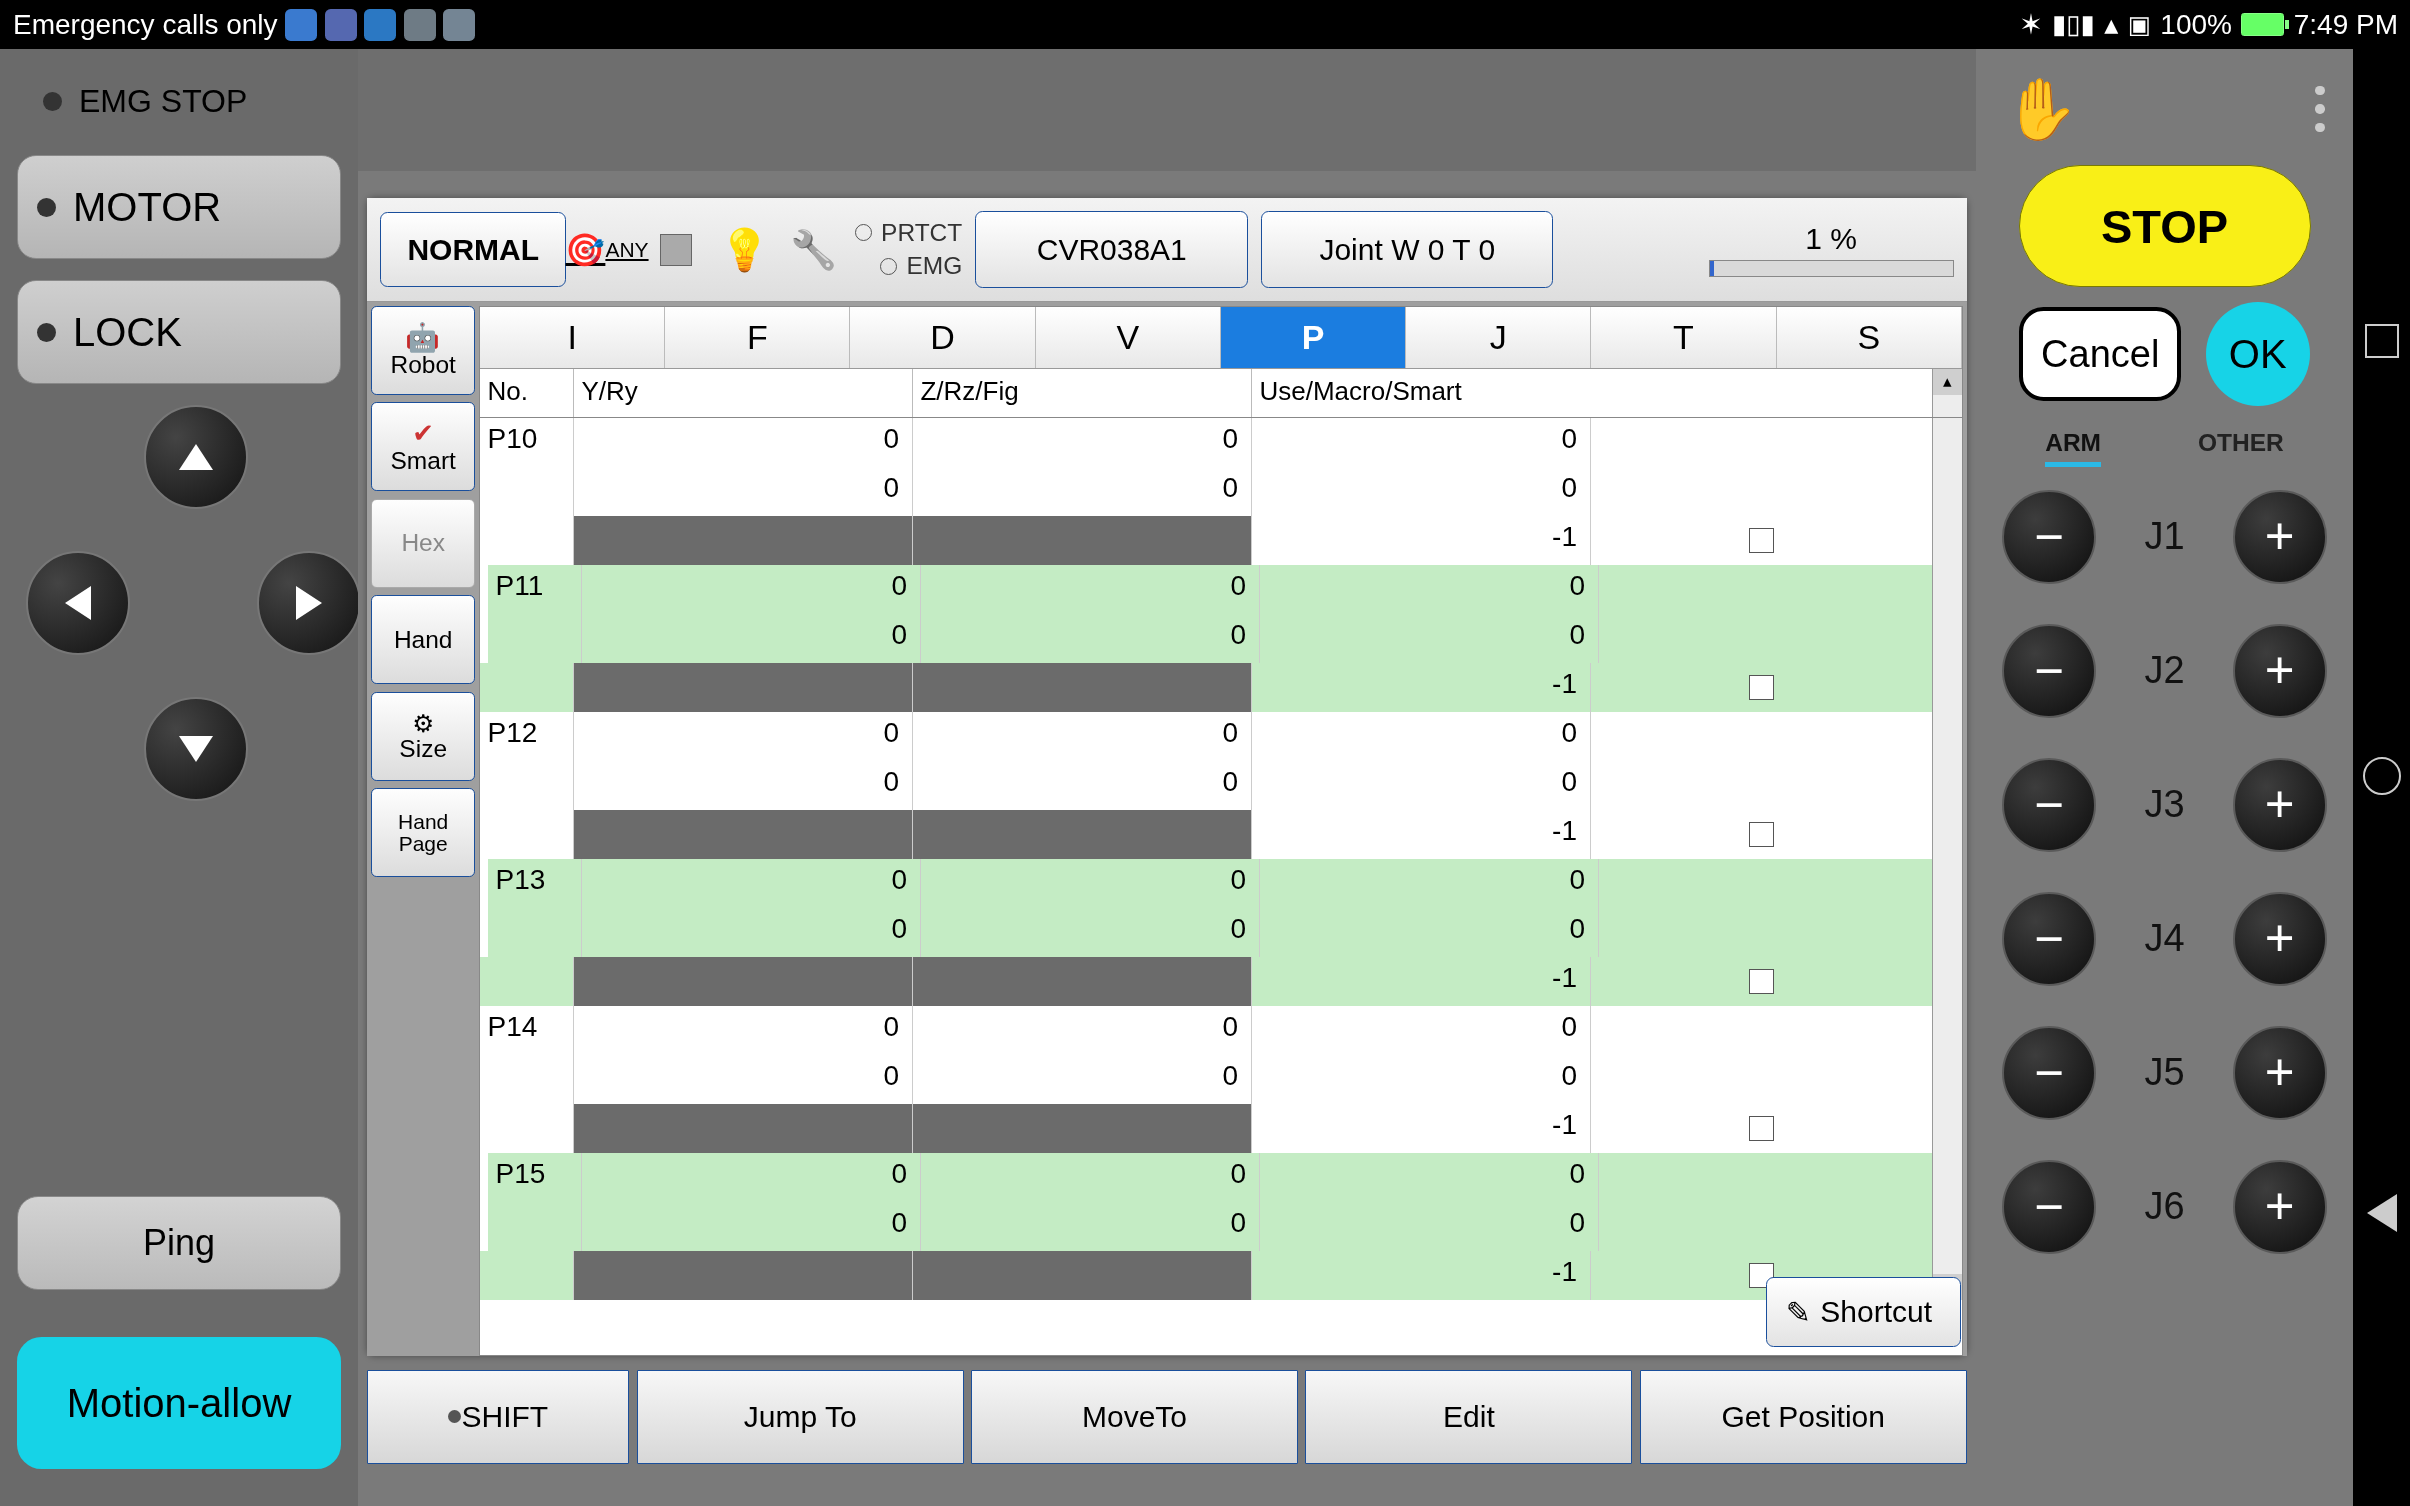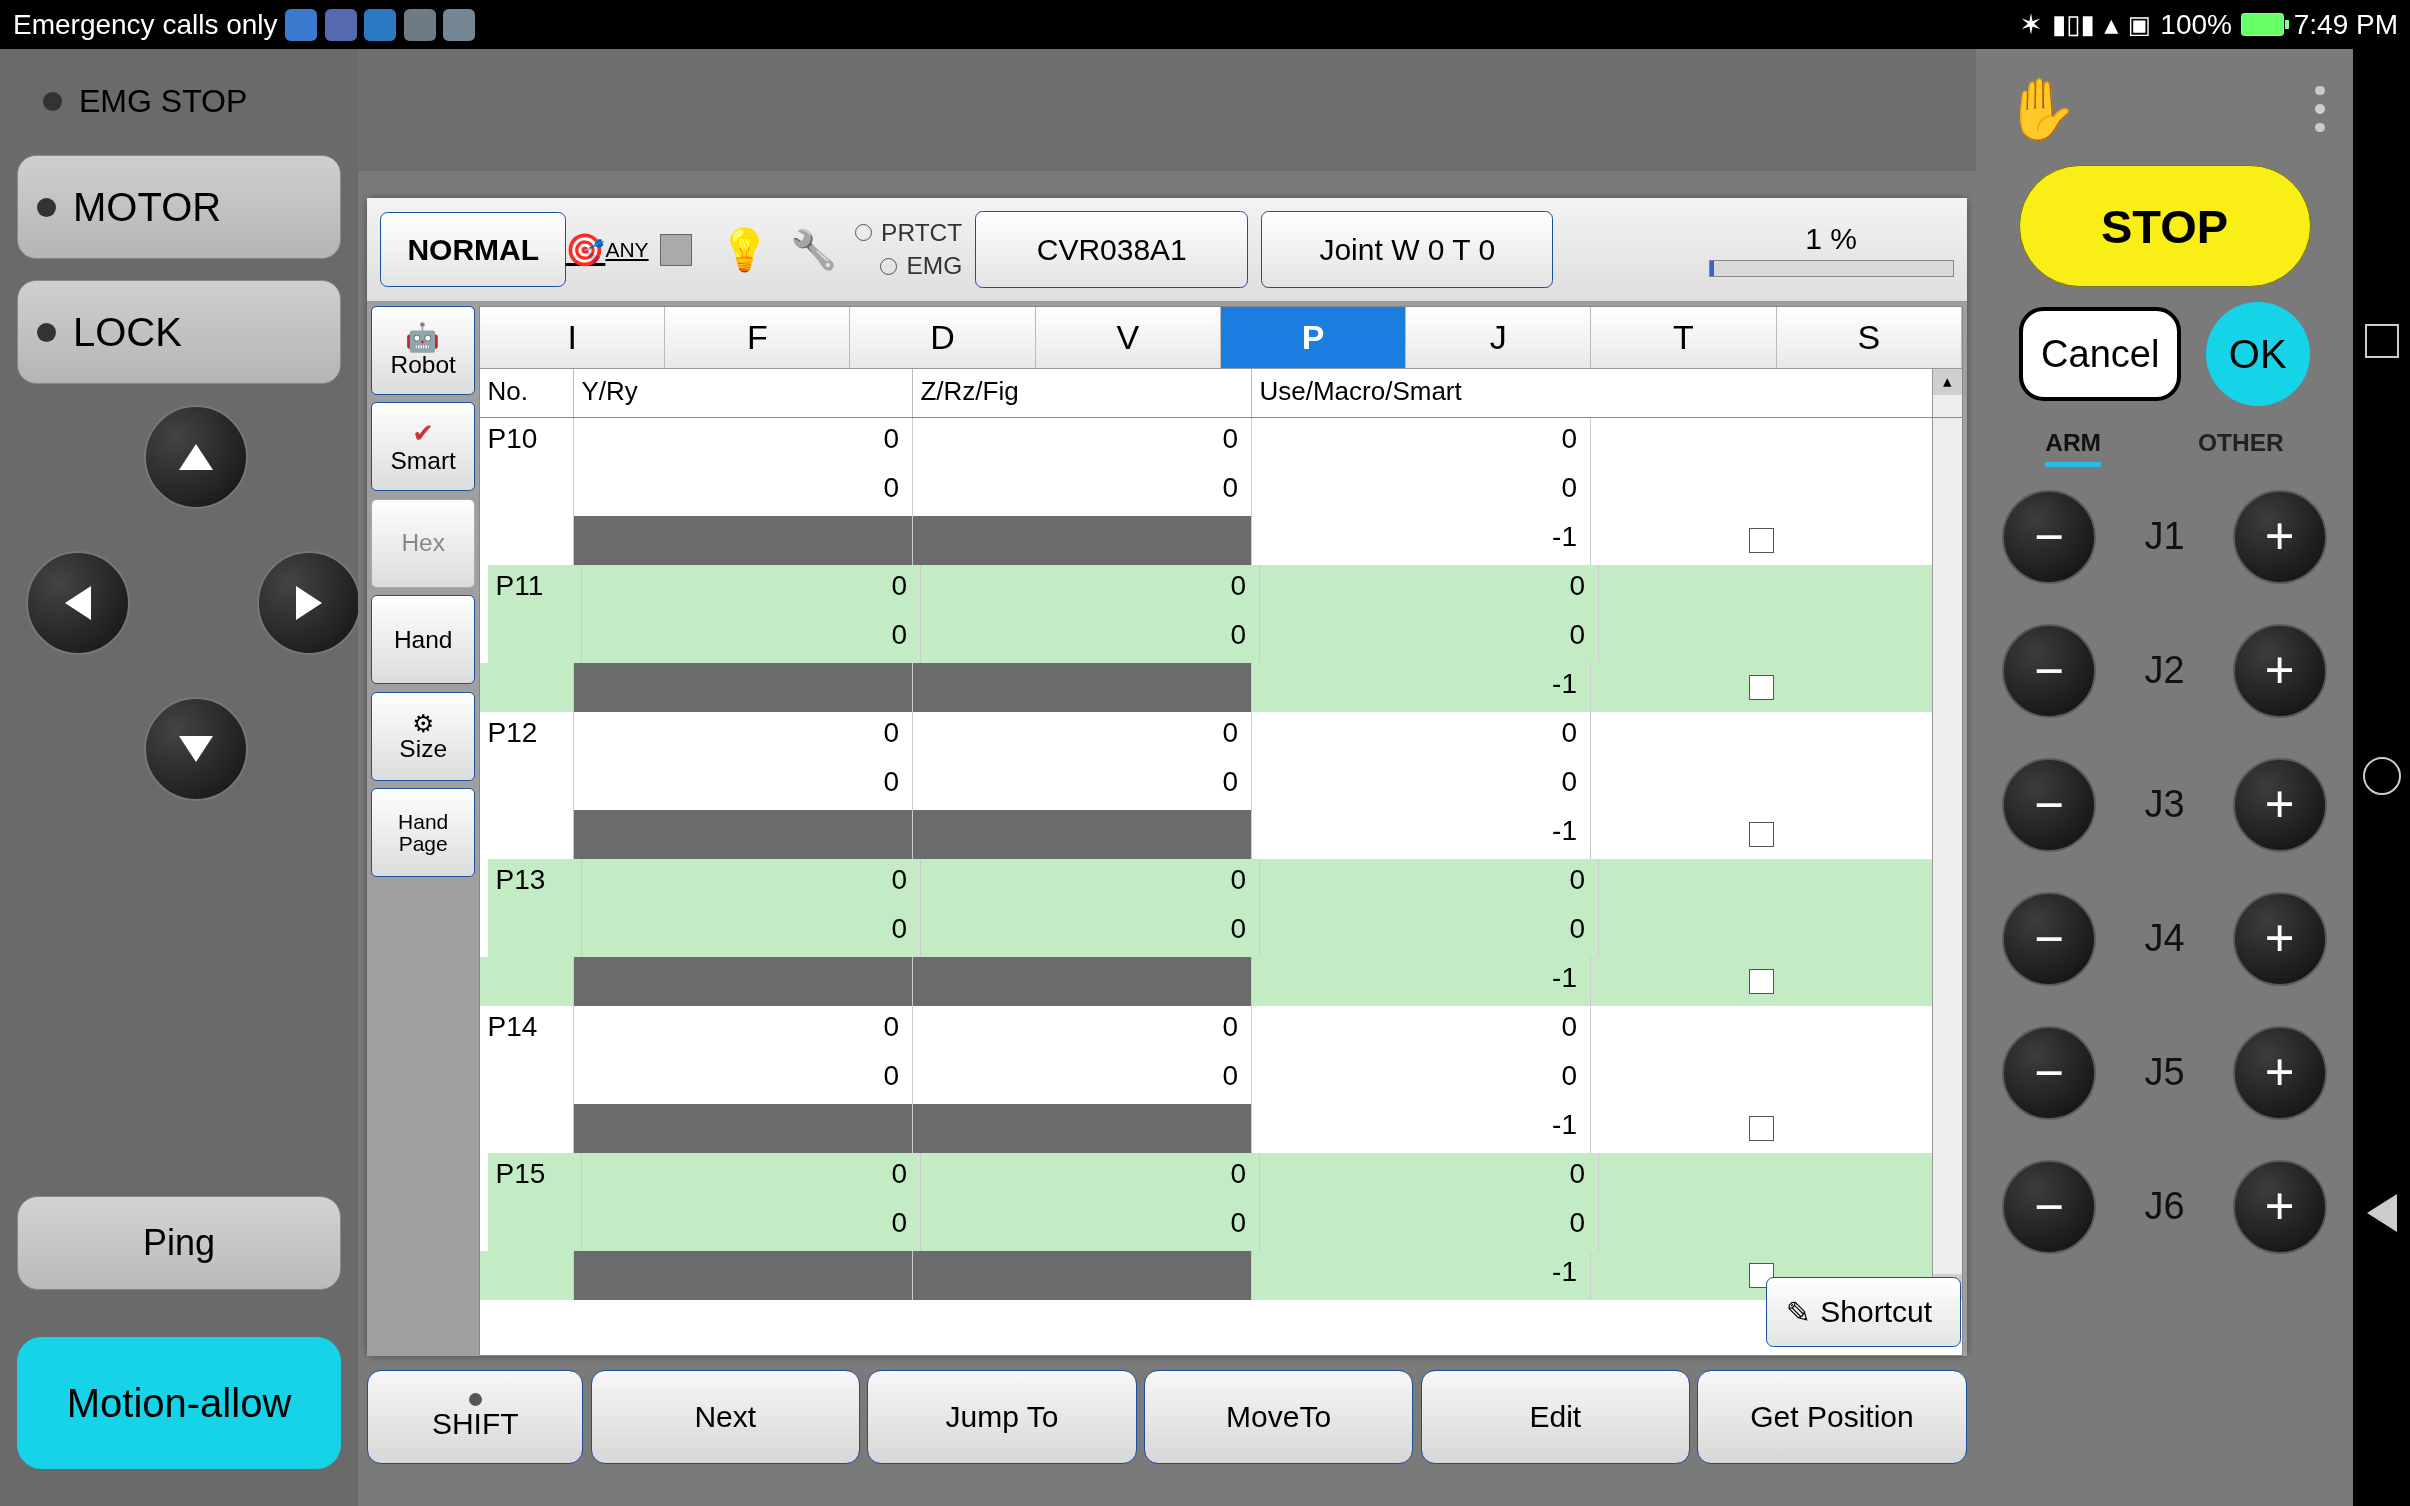--- a/index.html
+++ b/index.html
@@ -81,21 +81,21 @@
 .tcell-z { width:339px; text-align:right; padding:5.6px 13px; border-right:0.9px solid #ccc;}
 .tcell-u { flex:1; display:flex; align-items:center; justify-content:center;}
 .chk { width:24.5px; height:24.5px; border:1.9px solid #555; background:#fff; display:inline-block;}
 .r-white{background:#fff;} .r-grey{background:#6b6b6b;} .r-green{background:#c4ecc4;margin-left:8px;}
 .r-grey .tcell, .r-grey .tcell-no{color:#6b6b6b;}
 
 .shortcut-bar { position:absolute; right:15px; bottom:160px;}
 .shortcut-btn { height:70px; padding:0 28px 0 19px; background:linear-gradient(#fff,#e3e3e3); border:1.9px solid #1a4f9c; border-radius:7.5px; font-size:30px; display:flex; align-items:center; gap:9.4px;}
 
 .bottom-bar { position:absolute; left:9.4px; right:9.4px; bottom:43px; height:94px; display:flex; gap:7.5px;}
-.bbtn { flex:1; background:linear-gradient(#f7f7f7,#d7d7d7); border:1.9px solid #1a4f9c; border-radius:14px; font-size:30px; display:flex; align-items:center; justify-content:center; flex-direction:column;}
+.bbtn { flex:1; background:linear-gradient(#f7f7f7,#d7d7d7); border:1.9px solid #1a4f9c; border-radius:1px; font-size:30px; display:flex; align-items:center; justify-content:center; flex-direction:row;}
 .bbtn.shift { flex:0.8; }
 .bdot { width:13px; height:13px; border-radius:50%; background:#555; margin-bottom:1.9px;}
 
 
 .right-panel { width:377px; background:#7a7a7a; display:flex; flex-direction:column; align-items:center; padding:13px 11.3px 38px 11.3px; gap:9.4px; position:relative;}
 .hand-row { width:100%; height:94px; display:flex; justify-content:space-between; align-items:center; padding:0 17px;}
 .hand-icon{ color:#fff; font-size:60px;}
 .kebab { display:flex; flex-direction:column; gap:9.4px;}
 .kebab span{width:9.4px;height:9.4px;border-radius:50%;background:#ccc;}
 .stop-btn { width:292px; height:122px; border-radius:61px/61px; background:#f9ef17; font-size:47px; font-weight:bold; display:flex; align-items:center; justify-content:center; border:0.9px solid #7a7a00;}
@@ -425,23 +425,20 @@
         <span>Shortcut</span>
       </div>
     </div>
 
     <div class="bottom-bar">
       <div class="bbtn shift">
           <span class="bdot"></span>
           <span>SHIFT</span>
         </div>
       <div class="bbtn">
-          <span>Next</span>
-        </div>
-      <div class="bbtn">
           <span>Jump To</span>
         </div>
       <div class="bbtn">
           <span>MoveTo</span>
         </div>
       <div class="bbtn">
           <span>Edit</span>
         </div>
       <div class="bbtn">
           <span>Get Position</span>

